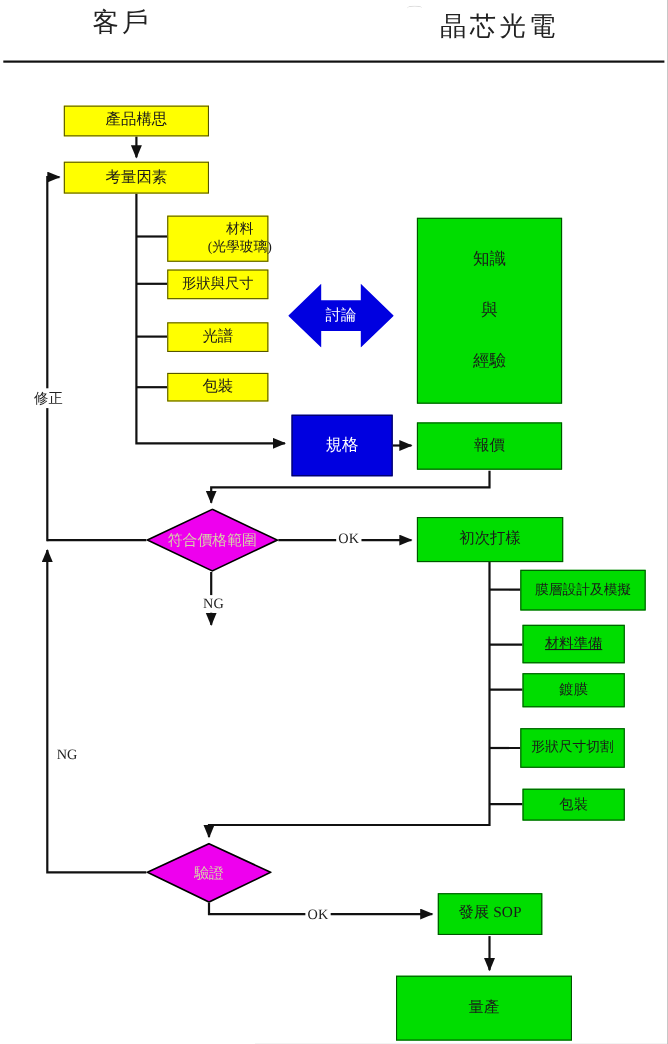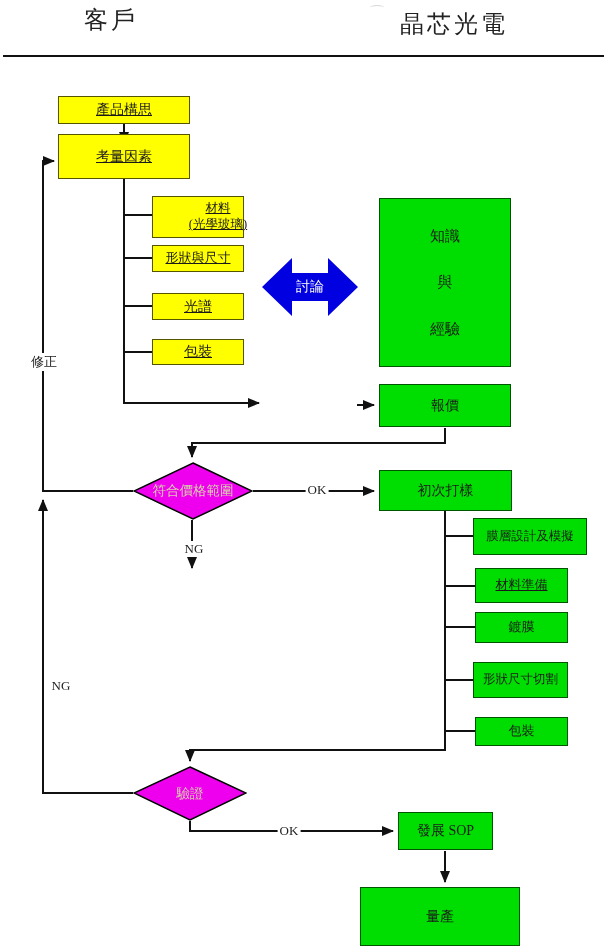--- a/index.html
+++ b/index.html
@@ -13,21 +13,21 @@
     overflow:hidden;margin:0 auto;
   }
   .hdr{position:absolute;font-size:24px;letter-spacing:3px;color:#222;white-space:nowrap;}
   .rule{position:absolute;left:3px;top:55px;width:601px;height:2px;background:#111;}
   svg.wires{position:absolute;left:0;top:0;}
   .node{
     position:absolute;display:flex;align-items:center;justify-content:center;
     text-align:center;font-size:14px;line-height:1.25;box-sizing:border-box;
     border:1px solid #222200;white-space:nowrap;
   }
-  .yellow{background:var(--yellow);border-color:#555500;text-decoration:underline;}
+  .yellow{background:var(--yellow);border-color:#555500;}
   .green{background:var(--green);border-color:#005500;}
   .blue{background:var(--blue);border-color:#000055;color:#ffffff;}
   .multi{flex-direction:column;}
   .know{flex-direction:column;justify-content:space-evenly;font-size:15px;}
   .small{font-size:12.5px;}
   .diamond{position:absolute;}
   .diamond svg{position:absolute;left:0;top:0;}
   .dlabel{
     position:absolute;left:0;top:0;width:100%;height:100%;
     display:flex;align-items:center;justify-content:center;
@@ -92,21 +92,21 @@
       <polyline points="190,821 190,831 393,831" marker-end="url(#ah)"></polyline>
 
       <polyline points="445,851 445,882" marker-end="url(#ah)"></polyline>
     </g>
   </svg>
 
   <div class="node yellow" style="left:58px;top:96px;width:132px;height:28px;">
       <span>產品構思</span>
     </div>
 
-  <div class="node yellow" style="left:58px;top:134px;width:132px;height:45px;">
+  <div class="node yellow" style="left:58px;top:147px;width:132px;height:29px;">
       <span>考量因素</span>
     </div>
 
   <div class="node yellow multi" style="left:152px;top:196px;width:92px;height:42px;font-size:12.5px;padding-left:40px;">
     <span>材料</span>
     <span>(光學玻璃)</span>
   </div>
 
   <div class="node yellow" style="left:152px;top:245px;width:92px;height:27px;font-size:13px;">
       <span>形狀與尺寸</span>
@@ -126,20 +126,23 @@
     </svg>
     <div class="dlabel" style="color:#ffffff;font-size:14px;">討論</div>
   </div>
 
   <div class="node green know" style="left:379px;top:198px;width:132px;height:169px;">
     <span>知識</span>
     <span>與</span>
     <span>經驗</span>
   </div>
 
+  <div class="node blue" style="left:265px;top:377px;width:92px;height:56px;font-size:15px;">
+      <span>規格</span>
+    </div>
 
   <div class="node green" style="left:379px;top:384px;width:132px;height:43px;">
       <span>報價</span>
     </div>
 
   <div class="diamond" style="left:133px;top:462px;width:120px;height:58px;">
     <svg width="120" height="58">
       <polygon points="60,1 119,29 60,57 1,29" fill="#ee00ee" stroke="#000" stroke-width="1.5"></polygon>
     </svg>
     <div class="dlabel">符合價格範圍</div>

